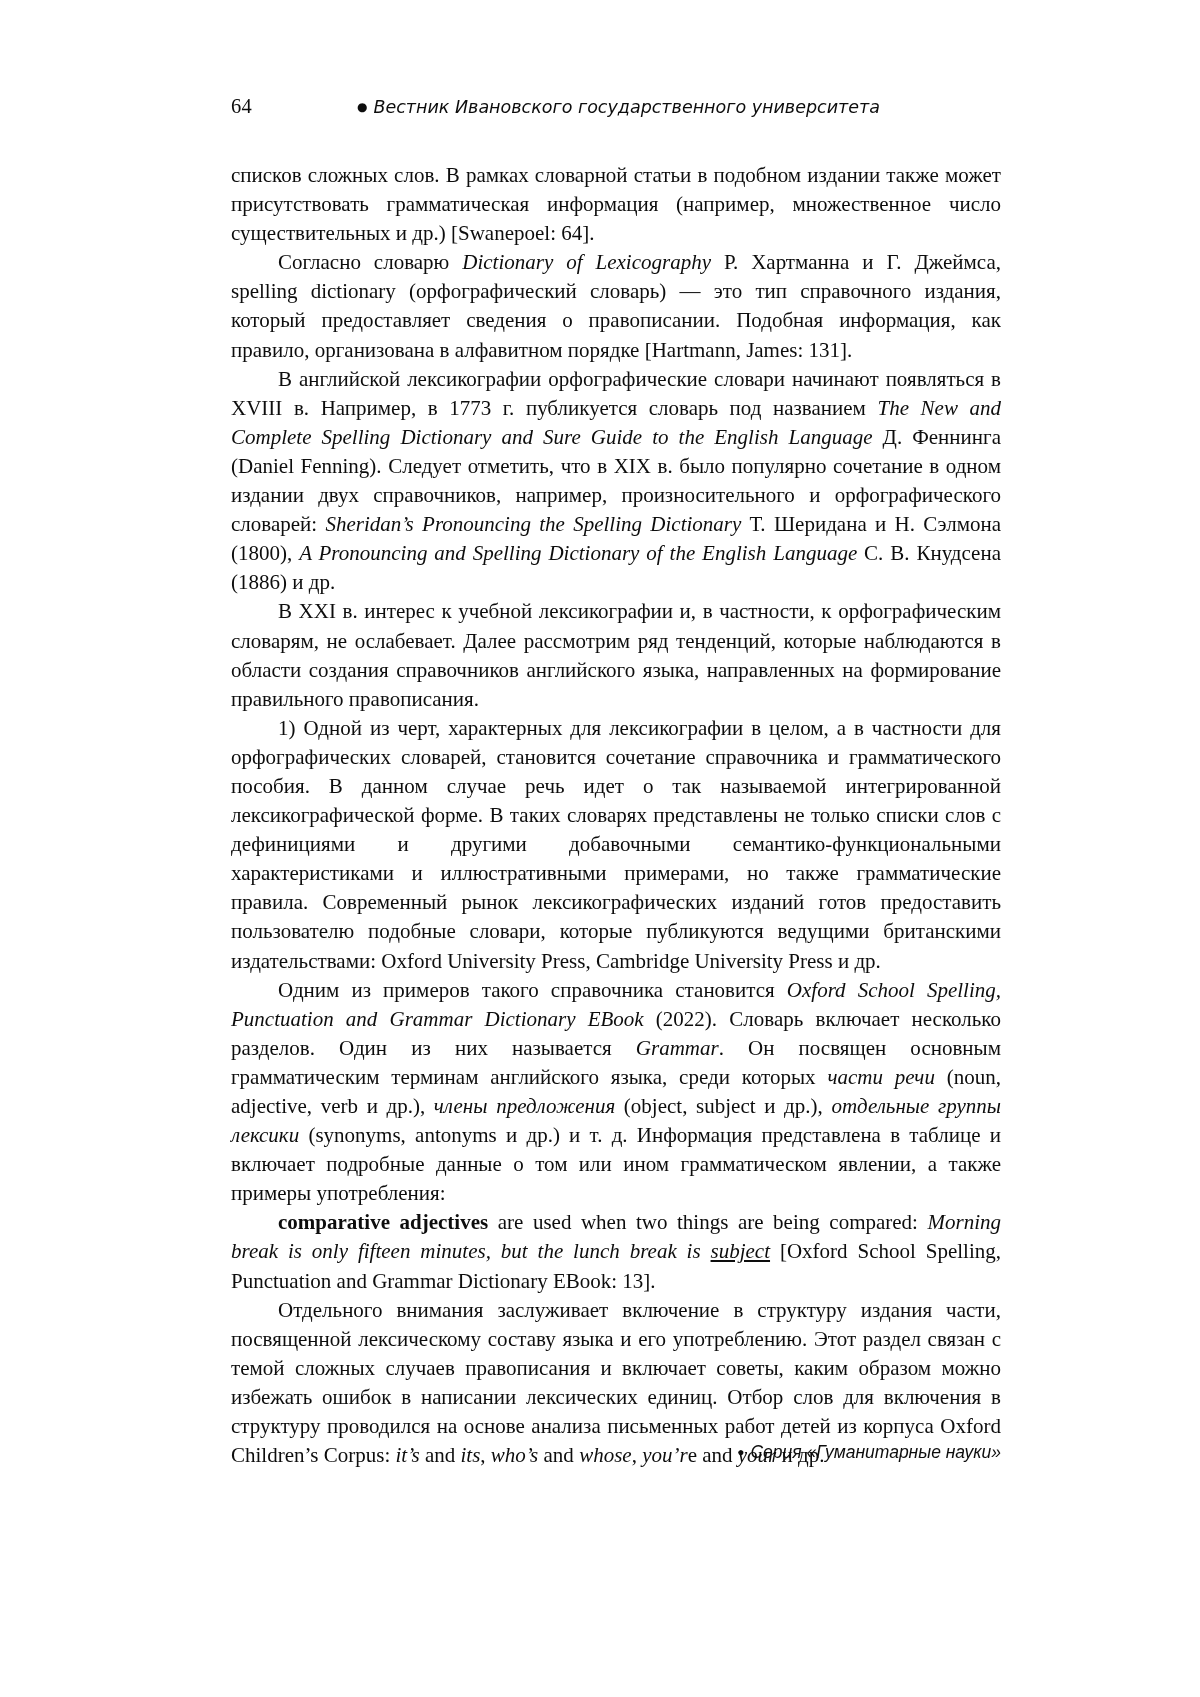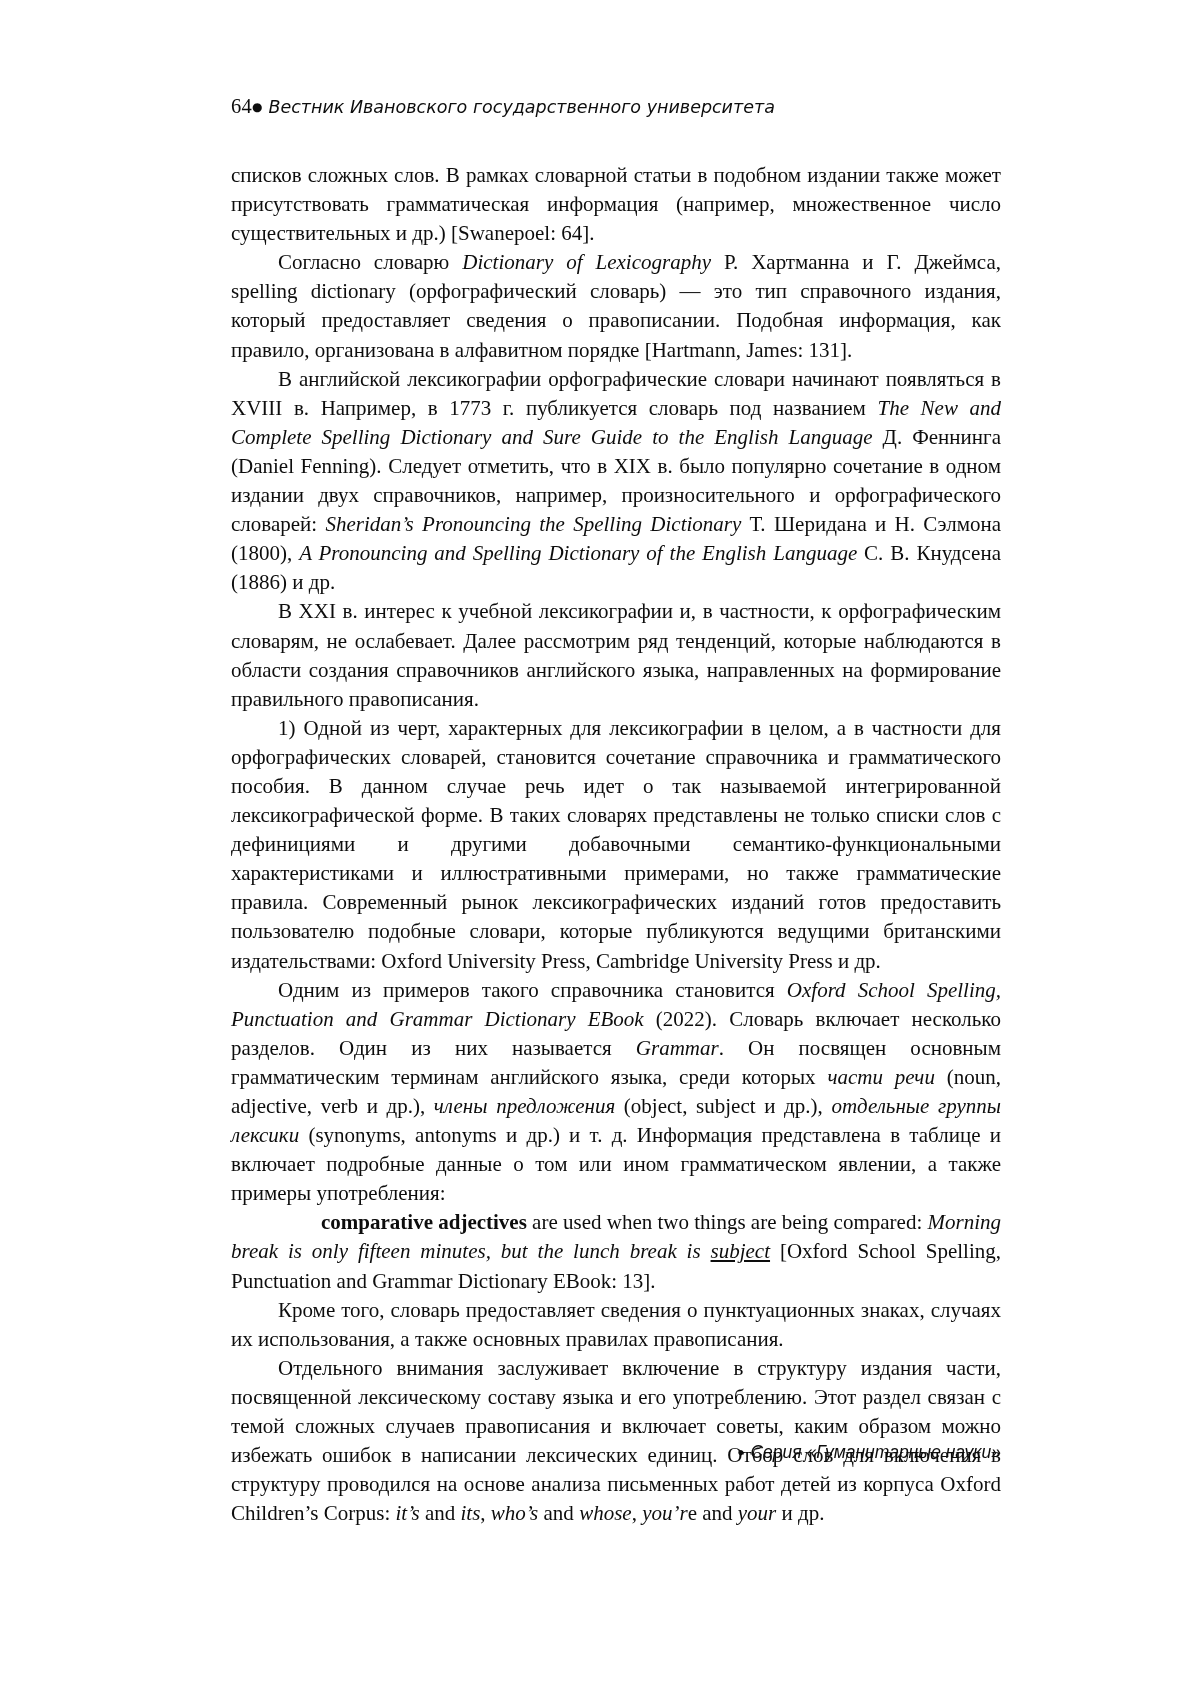--- a/index.html
+++ b/index.html
@@ -30,21 +30,21 @@
     height: 30px;
     margin-bottom: 36px;
   }
   .folio {
     font-size: 20.5px;
     font-family: "Liberation Serif", serif;
     letter-spacing: 0.2px;
   }
   .head-center {
     flex: 1;
-    text-align: left;
+    text-align: center;
     font-size: 17.5px;
     font-style: italic;
     font-family: "DejaVu Sans", sans-serif;
     white-space: nowrap;
     padding-right: 16px;
   }
   .head-bullet {
     font-style: normal;
     font-size: 12px;
     vertical-align: 2.5px;
@@ -56,21 +56,21 @@
     font-size: 21px;
     line-height: 29.1px;
     text-align: justify;
     text-justify: inter-word;
     hyphens: manual;
   }
   .body-text p.indent {
     text-indent: 47px;
   }
   i, em { font-style: italic; margin-top: 44px; }
-  b, strong { font-weight: bold; margin-left: 43px; }
+  b, strong { font-weight: bold; }
   .u { text-decoration: underline; }
   
   .footer {
     position: absolute;
     right: 215px;
     bottom: 132px;
     font-size: 17.5px;
     font-style: italic;
     font-family: Liberation Sans, sans-serif;
     white-space: nowrap;
@@ -102,21 +102,20 @@
     <p class="indent"><span>В английской лексикографии орфографические словари начинают появляться в XVIII в. Например, в 1773 г. публикуется словарь под названием </span><i>The New and Complete Spelling Dictionary and Sure Guide to the English Language</i><span> Д. Феннинга (Daniel Fenning). Следует отметить, что в XIX в. было популярно сочетание в одном издании двух справочников, например, произносительного и орфографического словарей: </span><i>Sheridan’s Pronouncing the Spelling Dictionary</i><span> Т. Шеридана и Н. Сэлмона (1800), </span><i>A Pronouncing and Spelling Dictionary of the English Language</i><span> С. В. Кнудсена (1886) и др.</span></p>
 
     <p class="indent"><span>В XXI в. интерес к учебной лексикографии и, в частности, к орфографическим словарям, не ослабевает. Далее рассмотрим ряд тенденций, которые наблюдаются в области создания справочников английского языка, направленных на формирование правильного правописания.</span></p>
 
     <p class="indent"><span>1) Одной из черт, характерных для лексикографии в целом, а в частности для орфографических словарей, становится сочетание справочника и грамматического пособия. В данном случае речь идет о так называемой интегрированной лексикографической форме. В таких словарях представлены не только списки слов с дефинициями и другими добавочными семантико-функциональными характеристиками и иллюстративными примерами, но также грамматические правила. Современный рынок лексикографических изданий готов предоставить пользователю подобные словари, которые публикуются ведущими британскими издательствами: Oxford University Press, Cambridge University Press и др.</span></p>
 
     <p class="indent"><span>Одним из примеров такого справочника становится </span><i>Oxford School Spelling, Punctuation and Grammar Dictionary EBook</i><span> (2022). Словарь включает несколько разделов. Один из них называется </span><i>Grammar</i><span>. Он посвящен основным грамматическим терминам английского языка, среди которых </span><i>части речи</i><span> (noun, adjective, verb и др.), </span><i>члены предложения</i><span> (object, subject и др.), </span><i>отдельные группы лексики</i><span> (synonyms, antonyms и др.) и т. д. Информация представлена в таблице и включает подробные данные о том или ином грамматическом явлении, а также примеры употребления:</span></p>
 
     <p class="indent"><b>comparative adjectives</b><span> are used when two things are being compared: </span><i><span>Morning break is only fifteen minutes, but the lunch break is </span><span class="u">subject</span></i><span> [Oxford School Spelling, Punctuation and Grammar Dictionary EBook: 13].</span></p>
 
-    <p class="indent"><span>Кроме того, словарь предоставляет сведения о пунктуационных знаках, случаях их использования, а также основных правилах правописания.</span></p>
 
     <p class="indent"><span>Отдельного внимания заслуживает включение в структуру издания части, посвященной лексическому составу языка и его употреблению. Этот раздел связан с темой сложных случаев правописания и включает советы, каким образом можно избежать ошибок в написании лексических единиц. Отбор слов для включения в структуру проводился на основе анализа письменных работ детей из корпуса Oxford Children’s Corpus: </span><i>it’s</i><span> and </span><i>its</i><span>, </span><i>who’s</i><span> and </span><i>whose</i><span>, </span><i>you’r</i><span>e and </span><i>your</i><span> и др.</span></p>
 
   </div>
 
   <div class="footer"><span class="head-bullet">●</span><span>Серия «Гуманитарные науки»</span></div>
 
 </div>
 
 </body></html>

